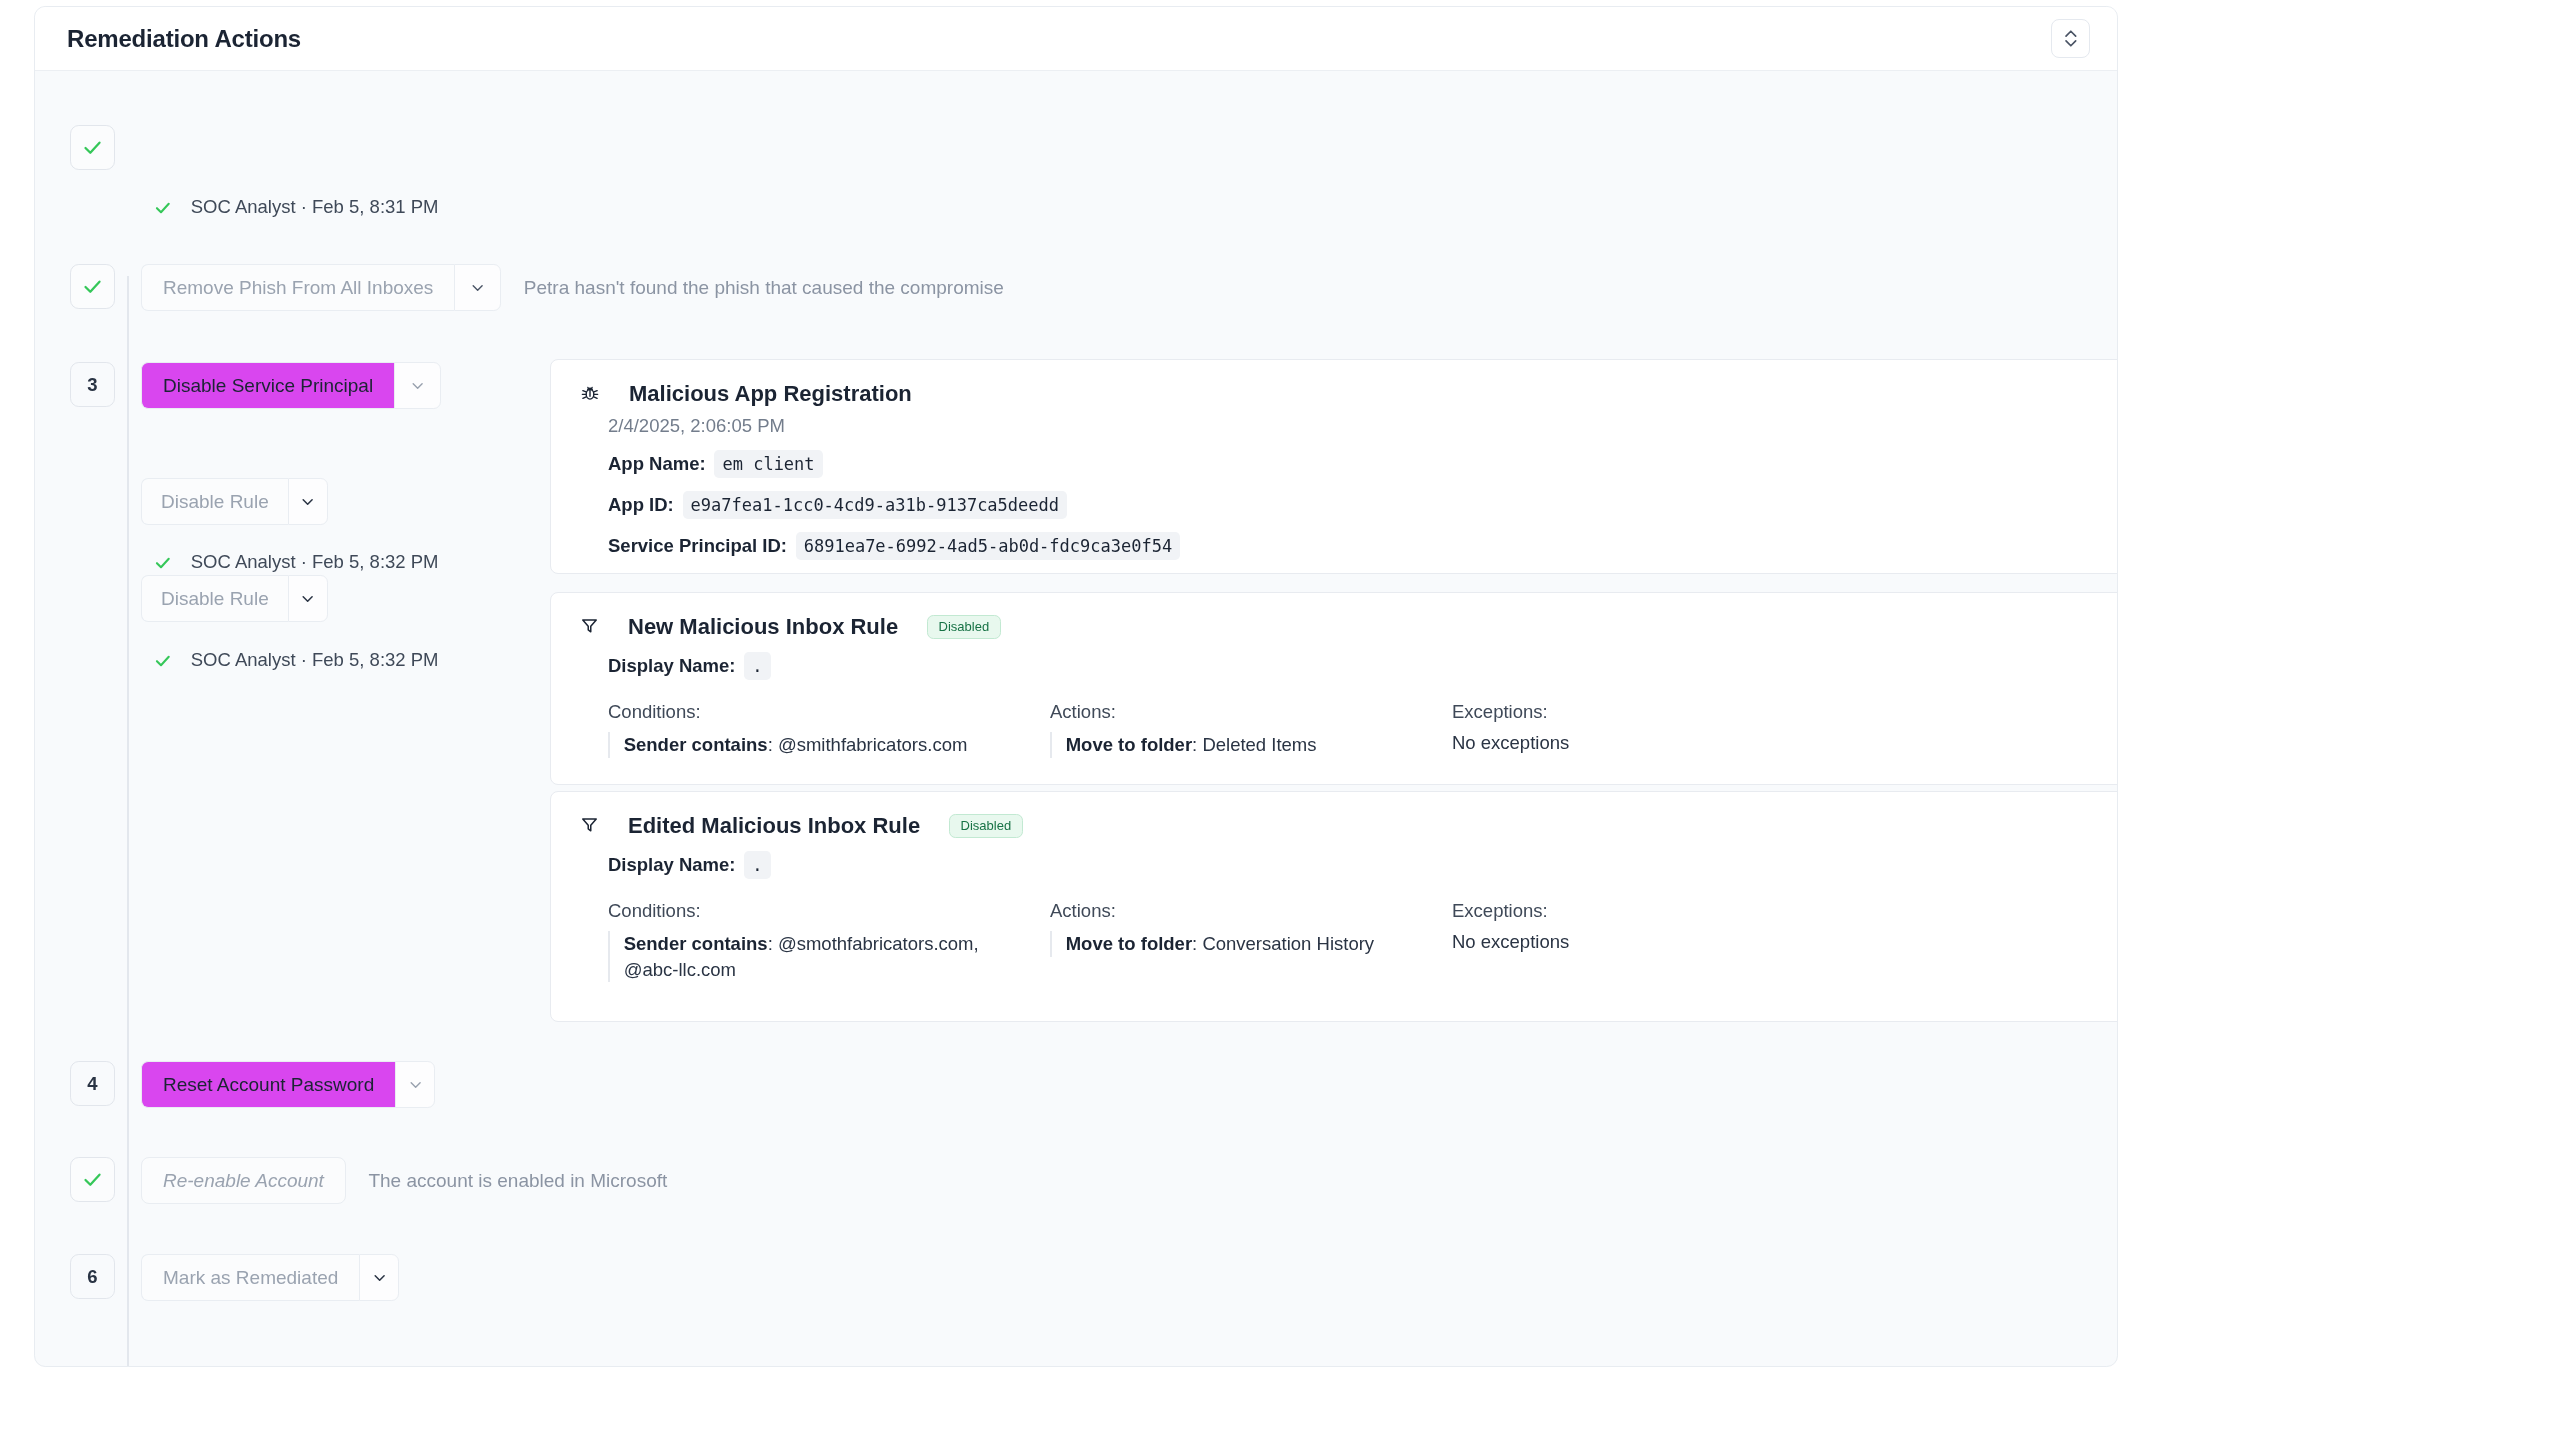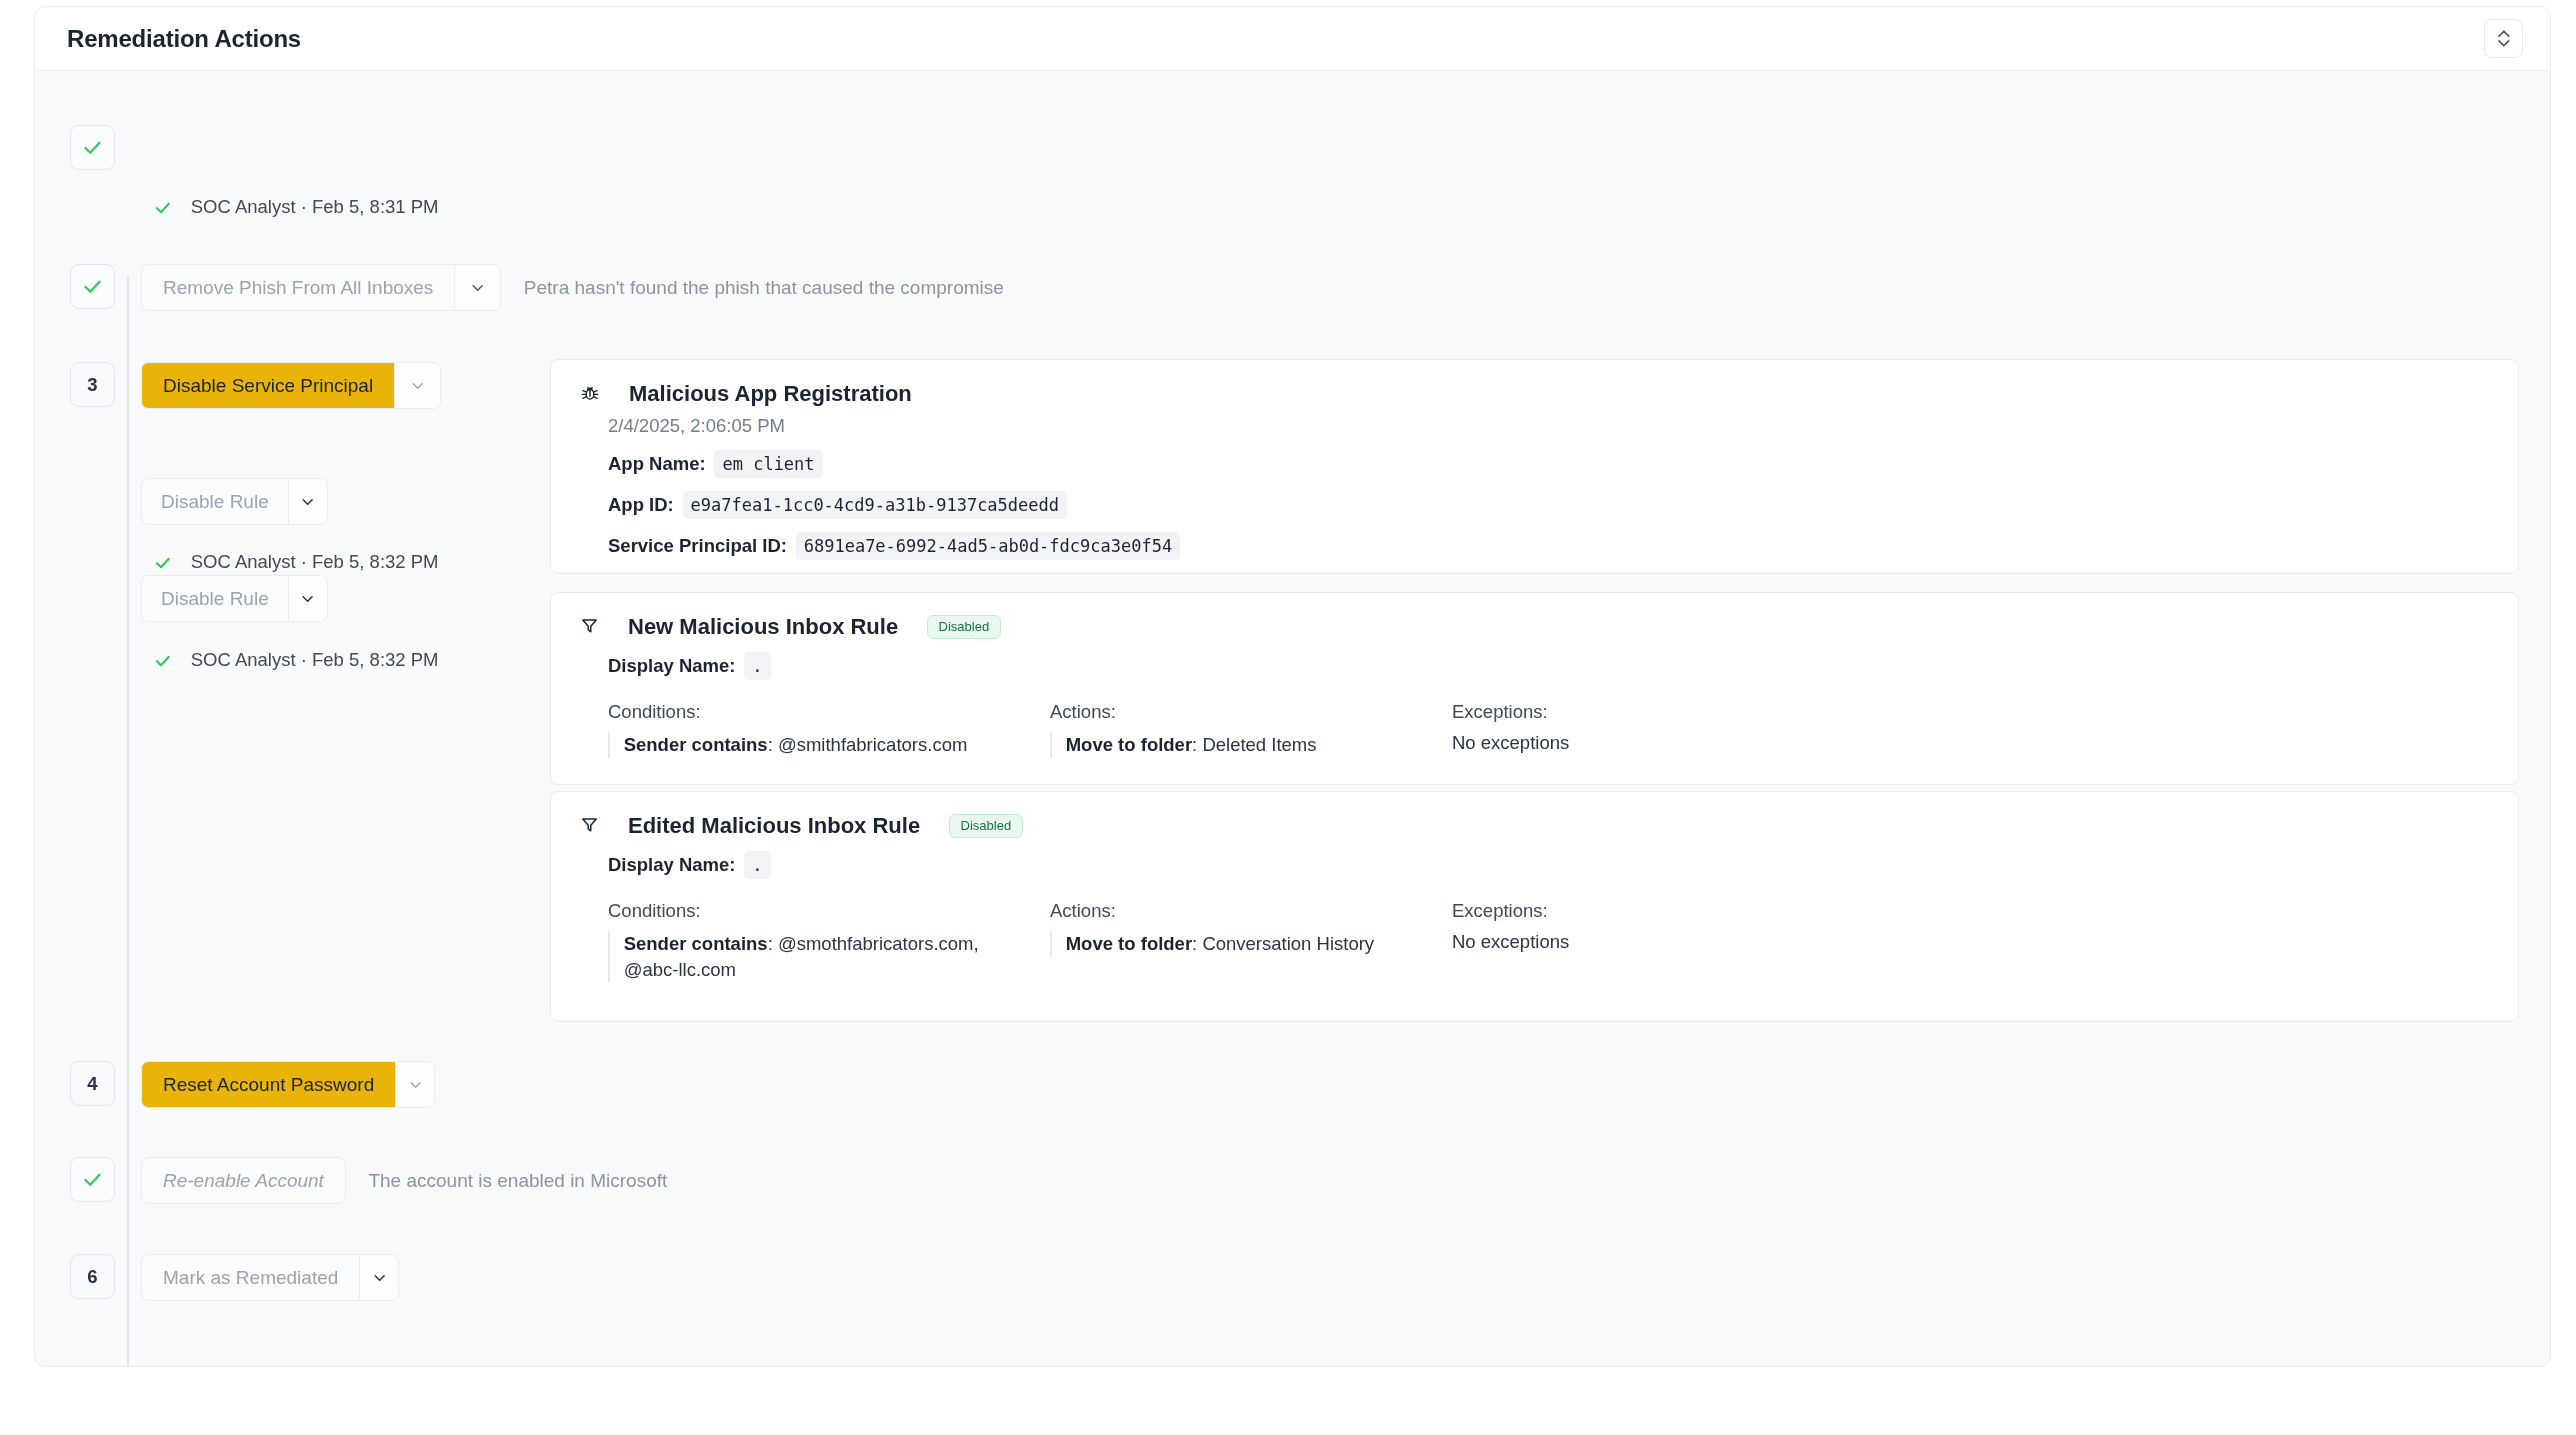--- a/index.html
+++ b/index.html
@@ -9,21 +9,21 @@
     height: 1435px;
     background: #ffffff;
     font-family: "Liberation Sans", sans-serif;
     -webkit-font-smoothing: antialiased;
   }
 
   .panel {
     position: absolute;
     left: 34px;
     top: 6.4px;
-    width: 2517px;
+    width: 2084px;
     height: 1361px;
     background: #f8fafc;
     border: 0.8px solid #e8ecf1;
     border-radius: 11.2px;
     overflow: hidden;
   }
 
   
   .panel-header {
     height: 64px;
@@ -112,21 +112,21 @@
     padding: 0 21px;
     font-size: 19px;
     border: 0.8px solid #e9edf2;
     border-right: none;
     border-radius: 7.2px 0 0 7.2px;
     background: #ffffff;
     color: #9aa3b0;
     white-space: nowrap;
     cursor: pointer;
   }
-  .split .main.active { color: #1b2433; font-weight: 500; background:#eab308; }
+  .split .main.active { color: #1b2433; font-weight: 500; background:#d946ef; }
   .split .main.muted  { background: #fbfcfd; color: #9aa3b0; }
   .split .caret {
     width: 47px;
     height: 47px;
     display: flex;
     align-items: center;
     justify-content: center;
     border: 0.8px solid #e9edf2;
     border-radius: 0 7.2px 7.2px 0;
     background: #fdfdfe;

